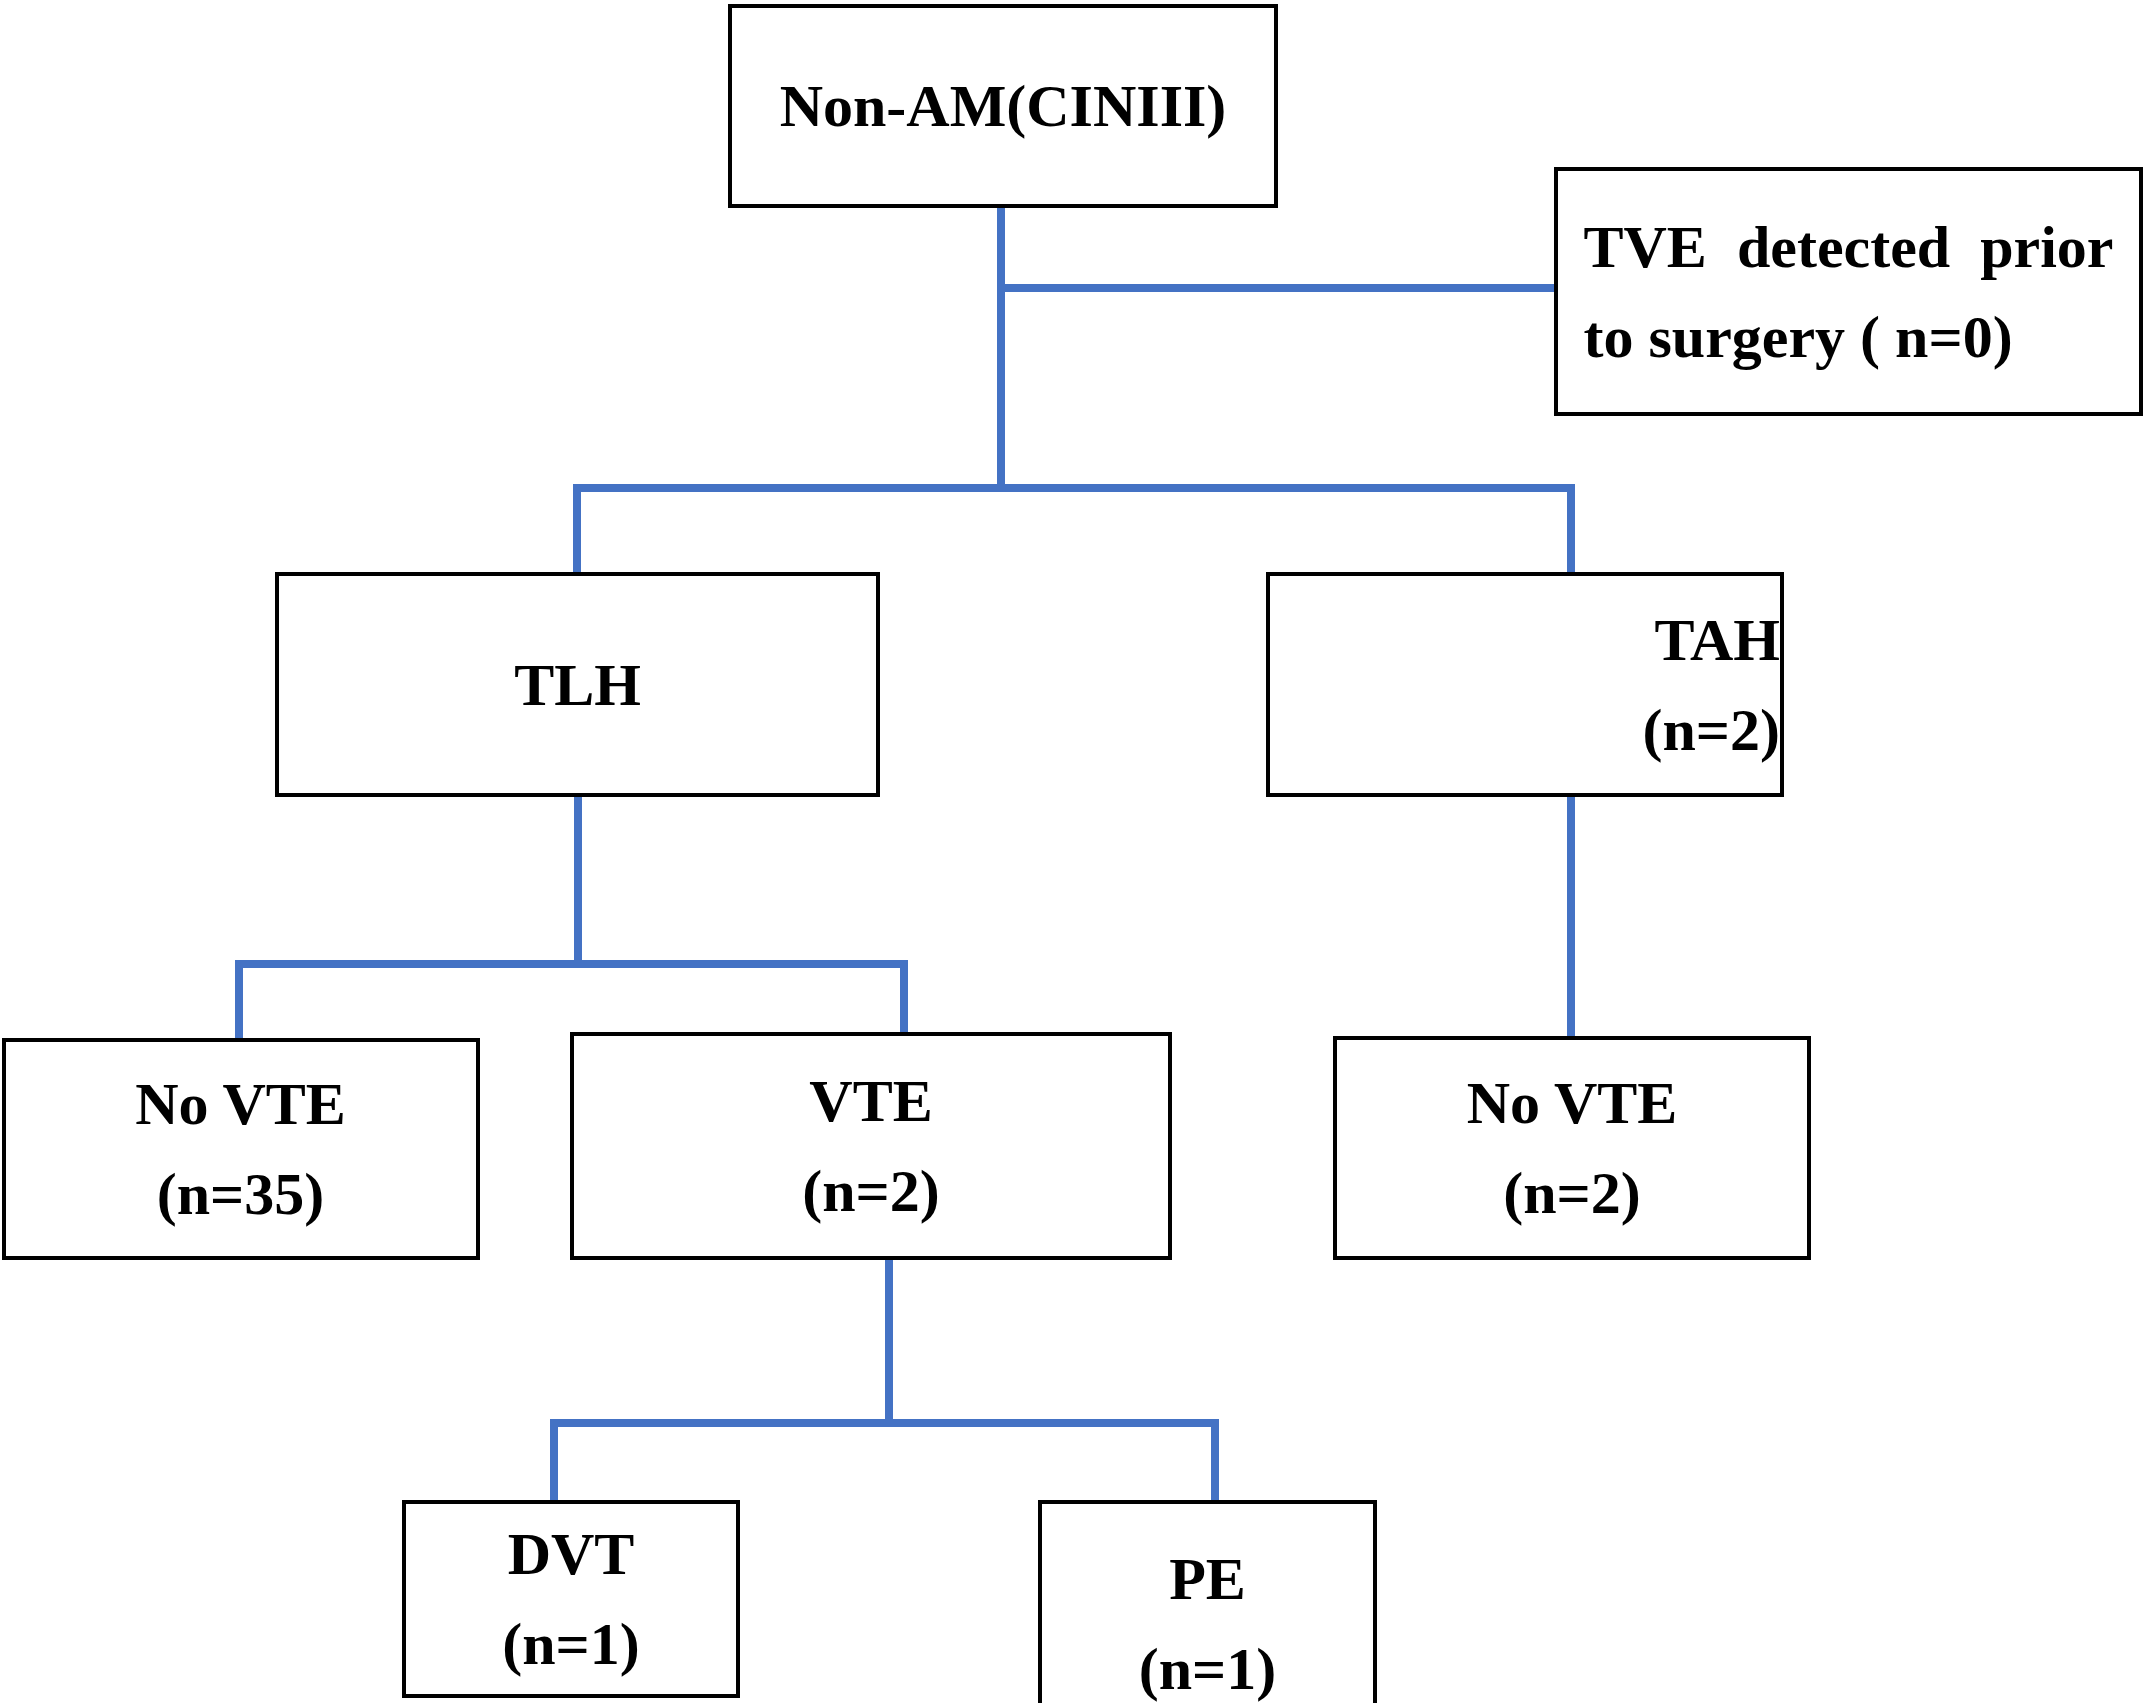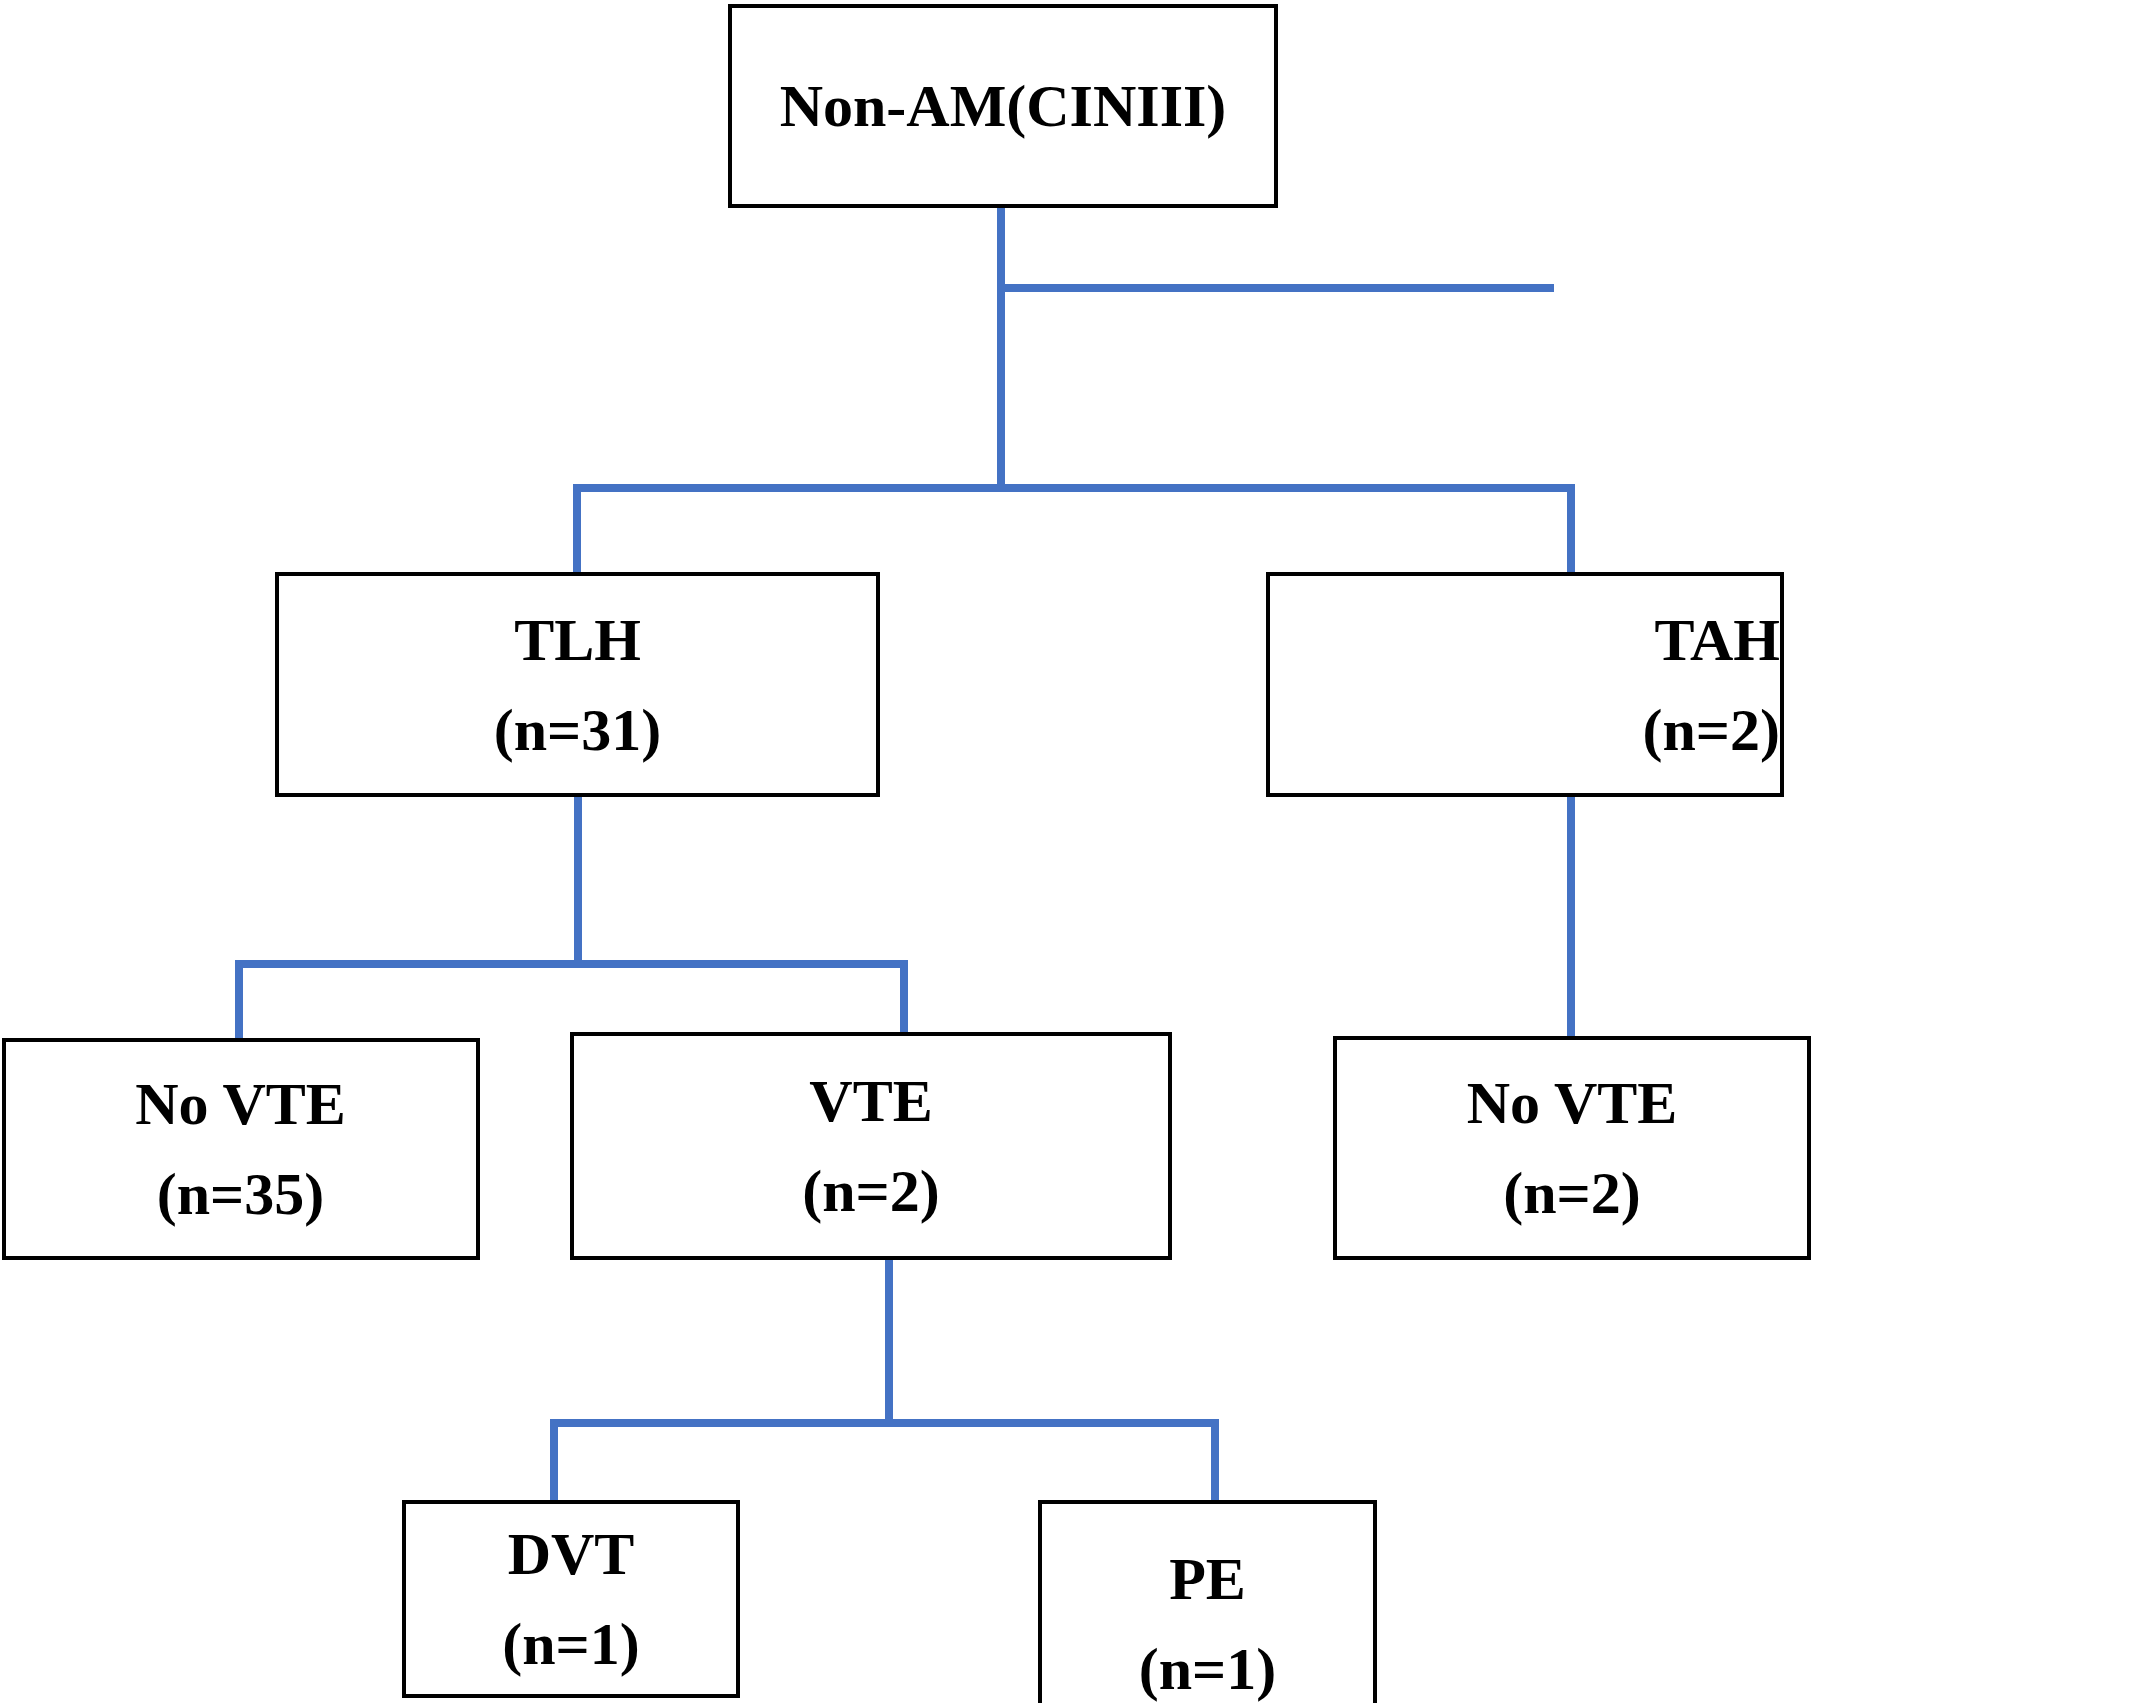--- a/index.html
+++ b/index.html
@@ -66,24 +66,27 @@
   <div class="conn" style="left:1567px; top:794px; width:7.5px;   height:245px;"></div>
   <div class="conn" style="left:885px; top:1257px; width:7.5px;   height:169px;"></div>
   <div class="conn" style="left:550px;  top:1419px; width:668px;  height:7.5px;"></div>
   <div class="conn" style="left:550px;  top:1419px; width:7.5px;   height:84px;"></div>
   <div class="conn" style="left:1211px; top:1419px; width:7.5px;   height:85px;"></div>
 
   <div class="box" style="left:728px; top:3.8px; width:550px; height:204px;">
     <div class="tline">Non-AM(CINIII)</div>
   </div>
 
+  <div class="box note" style="left:1554px; top:167px; width:589px; height:249px;">
+    <div class="tline justify">TVE detected prior</div>
+    <div class="tline leftline">to surgery ( n=0)</div>
+  </div>
 
   <div class="box" style="left:275px; top:572px; width:605px; height:225px;justify-content:center;">
     <div class="tline">TLH</div>
-    <div class="tline">(n=31)</div>
   </div>
 
   <div class="box" style="left:1266px; top:572px; width:518px; height:225px;align-items:flex-end;">
     <div class="tline">TAH</div>
     <div class="tline">(n=2)</div>
   </div>
 
   <div class="box" style="left:1.5px; top:1038px; width:478px; height:222px;">
     <div class="tline">No VTE</div>
     <div class="tline">(n=35)</div>

